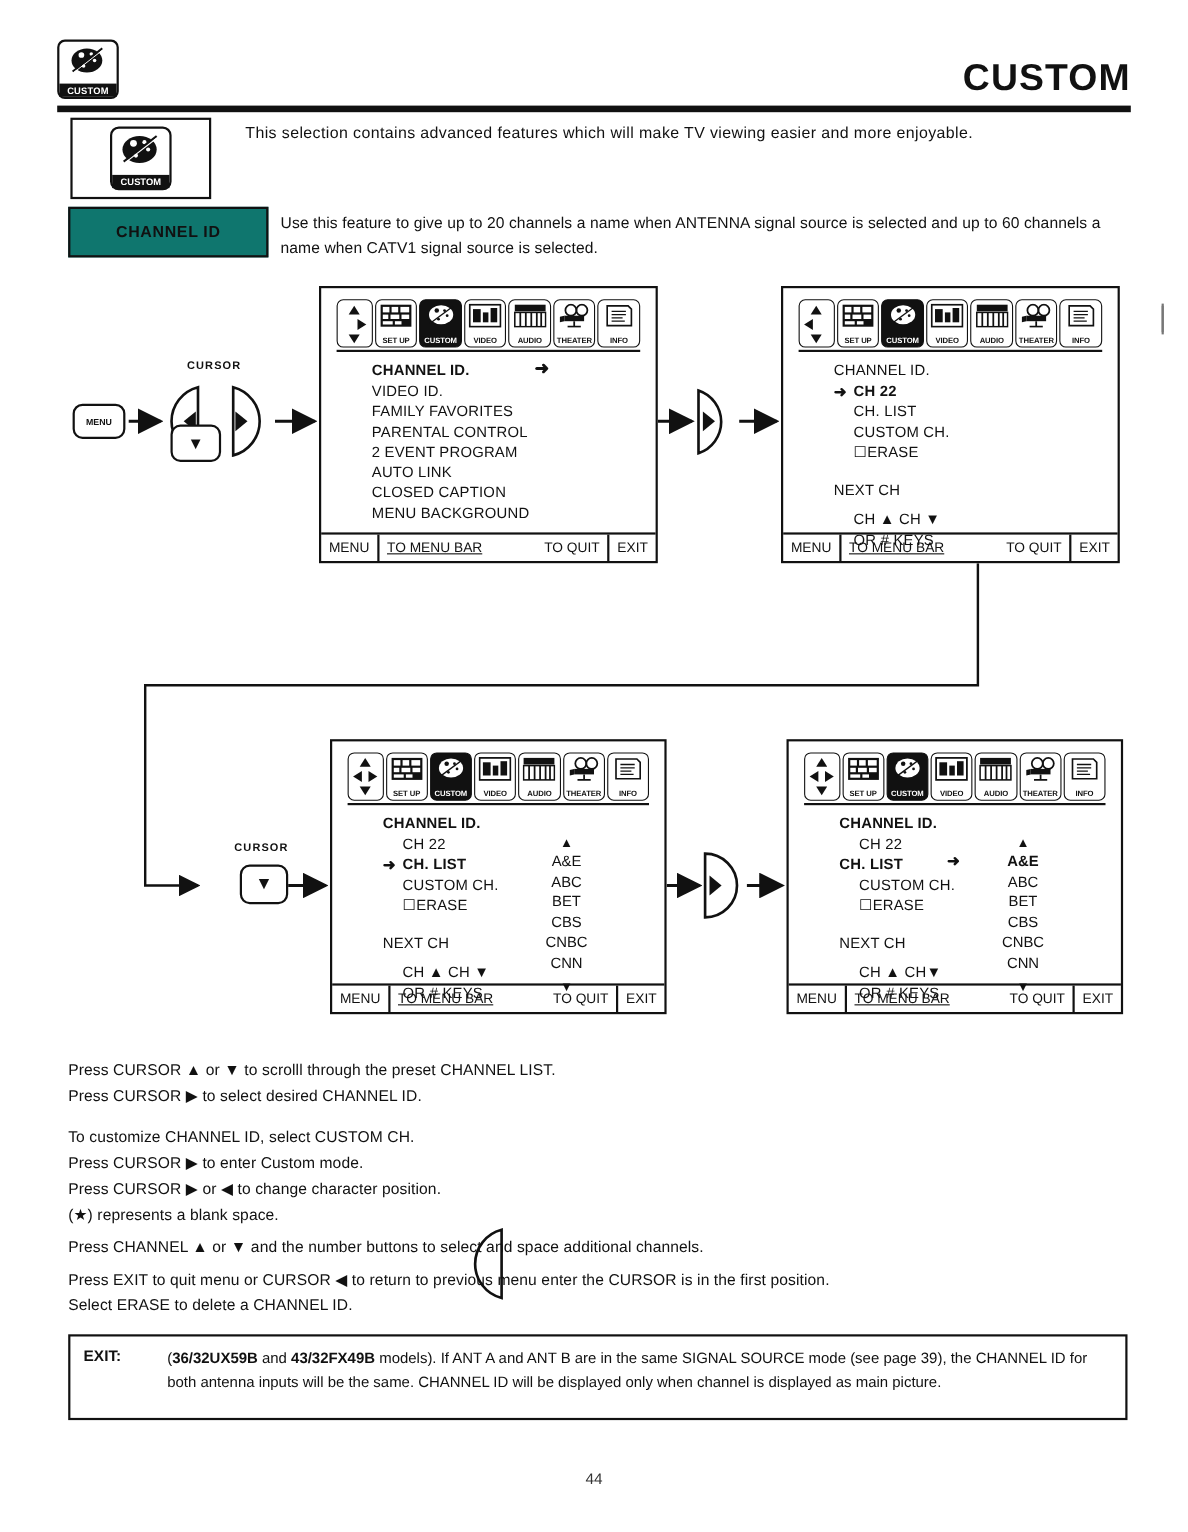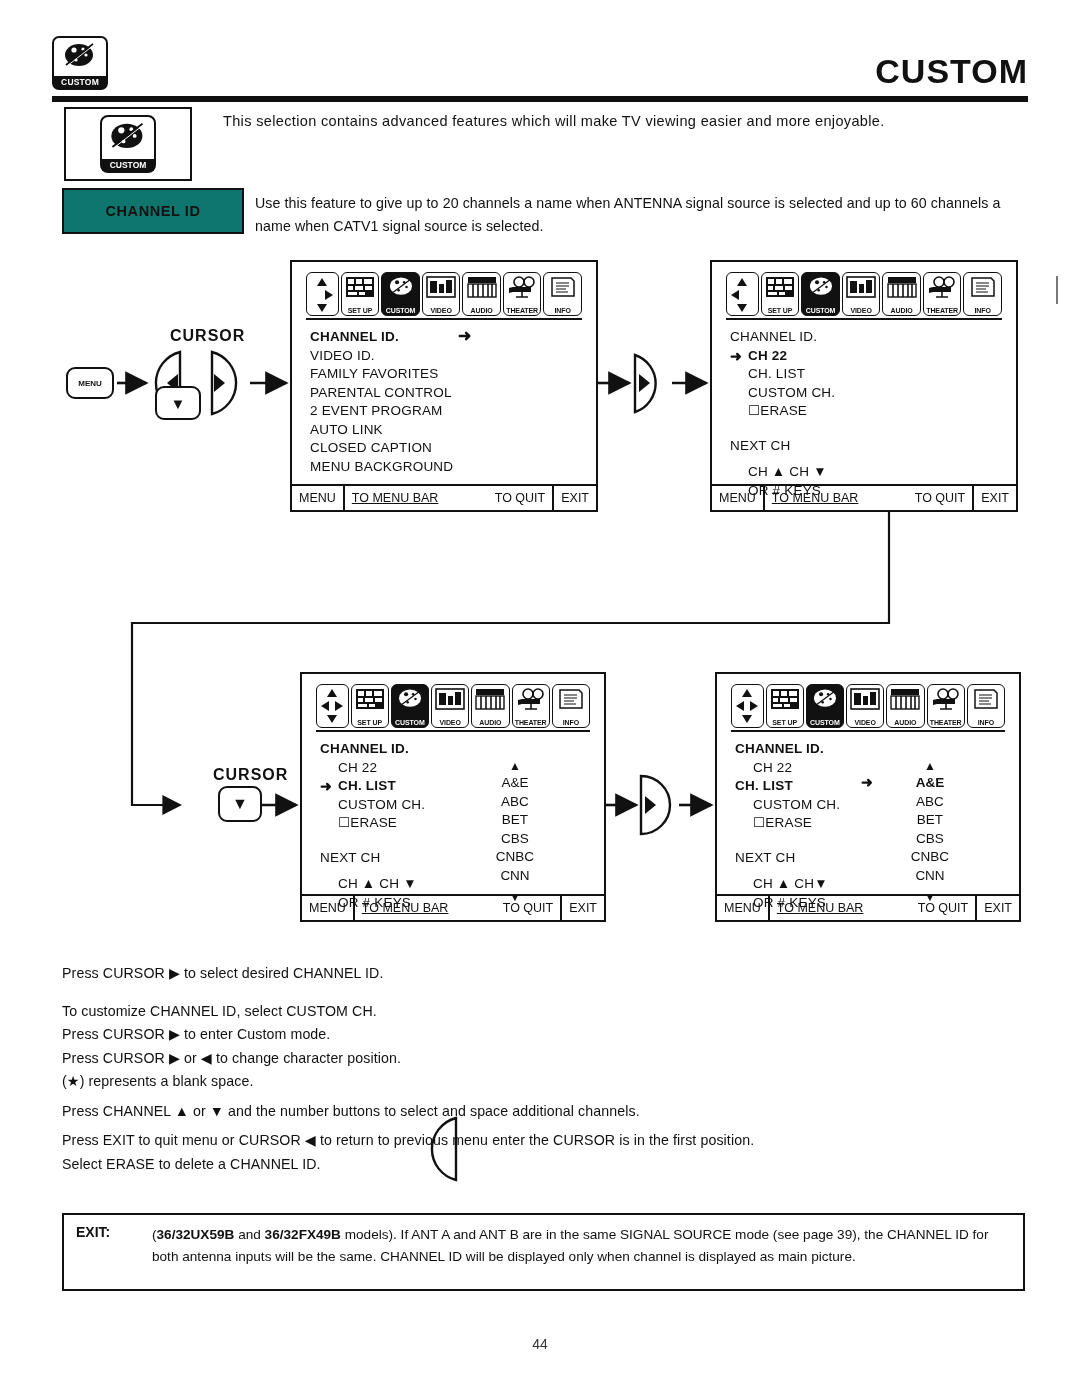--- a/index.html
+++ b/index.html
@@ -86,21 +86,21 @@
   .mi .mi-label {
     position:absolute; bottom:1px; left:0; right:0; text-align:center;
     font-size:7px; font-weight:bold; letter-spacing:-.1px;
     font-family:"Liberation Sans",sans-serif;
   }
   .mi.active { background:#111; }
   .mi.active .mi-label { color:#fff; }
   .mi .glyph { margin-top:3px; }
 
   .tv-body { position:absolute; left:18px; top:66px; right:10px; bottom:34px; }
-  .tv-list { font-size:13.5px; line-height:18.5px; letter-spacing:.2px; }
+  .tv-list { font-size:13.5px; line-height:18.5px; letter-spacing:.2px;margin-left:28px; }
   .tv-list .row { position:relative; white-space:nowrap; }
   .tv-list .row.bold { font-weight:bold; }
   .tv-list .row .cur {
     position:absolute; left:-20px; top:0px; font-size:14px; font-weight:bold;
   }
   .indent { padding-left:18px; }
 
   .chlist {
     position:absolute; text-align:center; font-size:13.5px; line-height:18.5px;
   }
@@ -114,21 +114,21 @@
     border-top:2px solid #111; display:flex; align-items:stretch;
     font-size:12.5px;
   }
   .tv-footer .cell { display:flex; align-items:center; padding:0 7px; }
   .tv-footer .sep { width:2px; background:#111; }
   .tv-footer .grow { flex:1;text-decoration:underline; }
   .tv-footer .right { justify-content:flex-end; }
 
   
   .lbl-cursor {
-    position:absolute; font-size:16px; font-weight:bold; letter-spacing:1px;
+    position:absolute; font-size:10px; font-weight:bold; letter-spacing:1px;
   }
   .key-btn {
     position:absolute; border:2.5px solid #111; border-radius:9px; background:#fff;
     display:flex; align-items:center; justify-content:center;
     font-size:8px; font-weight:bold;
   }
   svg.overlay { position:absolute; left:0; top:0; pointer-events:none; }
 
   
   #instructions {
@@ -704,32 +704,33 @@
     <div class="cell">MENU</div>
     <div class="sep"></div>
     <div class="cell grow">TO MENU BAR</div>
     <div class="cell right">TO QUIT</div>
     <div class="sep"></div>
     <div class="cell">EXIT</div>
   </div>
 </div>
 
 <div id="instructions">
+  <p>Press CURSOR ▲ or ▼ to scrolll through the preset CHANNEL LIST.</p>
   <p>Press CURSOR ▶  to select desired CHANNEL ID.</p>
   <div class="gap"></div>
   <p>To customize CHANNEL ID, select CUSTOM CH.</p>
   <p>Press CURSOR ▶  to enter Custom mode.</p>
   <p>Press CURSOR ▶ or ◀ to change character position.</p>
   <p>(★) represents a blank space.</p>
   <div class="gap" style="height:6px"></div>
   <p>Press CHANNEL ▲ or ▼ and the number buttons to select and space additional channels.</p>
   <div class="gap" style="height:6px"></div>
   <p>Press EXIT to quit menu or CURSOR ◀ to return to previous menu enter the CURSOR is in the first position.</p>
   <p>Select ERASE to delete a CHANNEL ID.</p>
 </div>
 
 <div id="note-box">
   <div id="note-label">EXIT:</div>
-  <div id="note-text"><span>(</span><b>36/32UX59B</b><span> and </span><b>36/32FX49B</b><span> models). If ANT A and ANT B are in the same SIGNAL SOURCE mode (see page 39), the CHANNEL ID for both antenna inputs will be the same. CHANNEL ID will be displayed only when channel is displayed as main picture.</span></div>
+  <div id="note-text"><span>(</span><b>36/32UX59B</b><span> and </span><b>43/32FX49B</b><span> models). If ANT A and ANT B are in the same SIGNAL SOURCE mode (see page 39), the CHANNEL ID for both antenna inputs will be the same. CHANNEL ID will be displayed only when channel is displayed as main picture.</span></div>
 </div>
 
 <div id="page-number">44</div>
 <div id="edge-tick"></div>
 
 </body></html>

